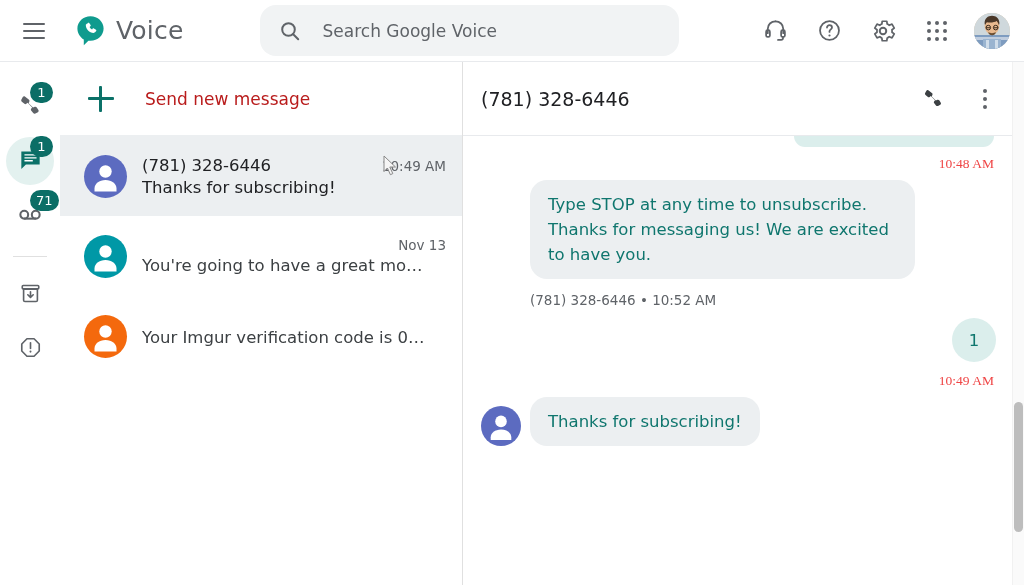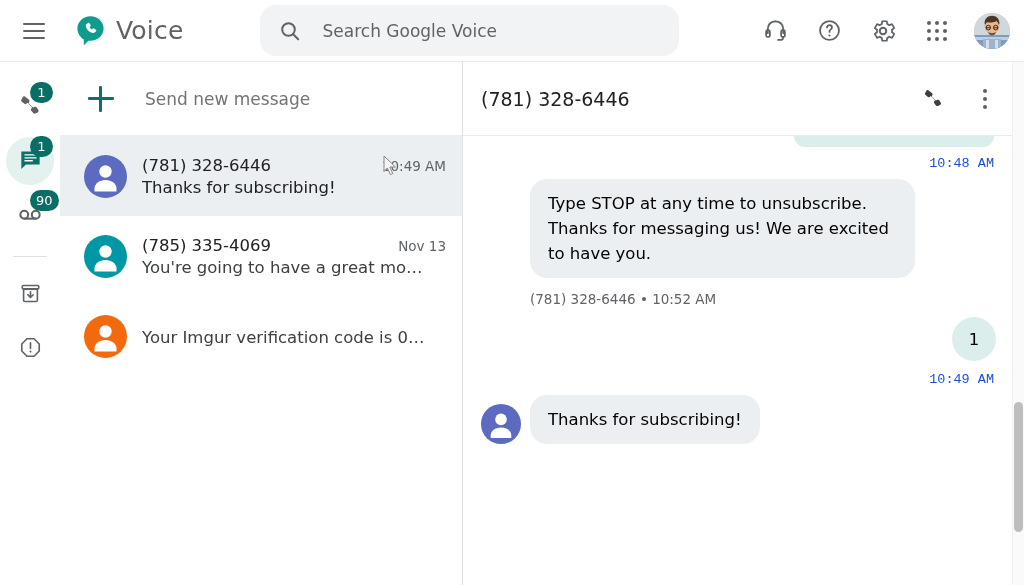--- a/index.html
+++ b/index.html
@@ -99,21 +99,21 @@
     display: flex; align-items: center;
     padding-left: 28px; cursor: pointer;
     border-bottom: 1px solid #eceff1;
   }
   .compose-plus { width: 26px; height: 26px; position: relative; flex: 0 0 auto; }
   .compose-plus::before, .compose-plus::after {
     content: ""; position: absolute; background: #0b7168; border-radius: 1px;
   }
   .compose-plus::before { left: 0; top: 11px; width: 26px; height: 3px; }
   .compose-plus::after { top: 0; left: 11px; width: 3px; height: 26px; }
-  .compose-label { margin-left: 31px; font-size: 17px; color: #737373; font-family: "DejaVu Sans", sans-serif; }
+  .compose-label { margin-left: 31px; font-size: 17px; color: #b91c1c; font-family: "DejaVu Sans", sans-serif; }
 
   .conv-list { flex: 1; overflow: hidden; }
   .conv {
     height: 80px; display: flex; align-items: center;
     padding: 0 16px 0 24px; cursor: pointer; position: relative;
   }
   .conv.selected { background: #eceff1; }
   .conv-avatar {
     width: 43px; height: 43px; border-radius: 50%;
     flex: 0 0 auto; position: relative; overflow: hidden;
@@ -157,33 +157,33 @@
   .msg-row { display: flex; align-items: flex-end; margin-bottom: 2px; }
   .msg-row.out { justify-content: flex-end; }
   .msg-avatar {
     width: 40px; height: 40px; border-radius: 50%;
     flex: 0 0 auto; margin-right: 9px; overflow: hidden; position: relative;
   }
   .msg-avatar.spacer { background: transparent; }
   .bubble {
     background: #eceff1; border-radius: 17px;
     padding: 12px 18px; font-size: 16.5px; line-height: 25px;
-    color: #000000; max-width: 385px;
+    color: #0f766e; max-width: 385px;
     font-family: "DejaVu Sans", sans-serif;
     white-space: pre-line;
   }
   .bubble.out {
     background: #dbeeec; border-radius: 50%;
     min-width: 44px; min-height: 44px;
     display: flex; align-items: center; justify-content: center;
     padding: 0 16px; text-align: center;
   }
   .ts-right {
-    text-align: right; font-size: 13.5px; color: #1d4ed8;
-    padding: 9px 2px 8px 0; font-family: Liberation Mono, monospace;
+    text-align: right; font-size: 13.5px; color: #ef4444;
+    padding: 9px 2px 8px 0; font-family: Liberation Serif, serif;
   }
   .meta-left {
     font-size: 13.5px; color: #5f6368;
     padding: 11px 0 10px 49px; font-family: "DejaVu Sans", sans-serif;
   }
   .cut-bubble {
     height: 11px; width: 200px; margin-left: auto; margin-right: 2px;
     background: #dbeeec; border-radius: 0 0 17px 17px;
   }
 
@@ -319,21 +319,21 @@
       </div>
 
       <div class="rail-item">
         <span>
           <svg width="26" height="26" viewBox="0 0 24 24">
             <circle cx="6.7" cy="13.6" r="3.6" fill="none" stroke="#5f6368" stroke-width="1.9"></circle>
             <circle cx="17.3" cy="13.6" r="3.6" fill="none" stroke="#5f6368" stroke-width="1.9"></circle>
             <line x1="6.7" y1="17.2" x2="17.3" y2="17.2" stroke="#5f6368" stroke-width="1.9"></line>
           </svg>
         </span>
-        <span class="rail-badge">90</span>
+        <span class="rail-badge">71</span>
       </div>
 
       <div class="rail-sep"></div>
 
       <div class="rail-item">
         <span>
           <svg width="23" height="23" viewBox="0 0 24 24">
             <rect x="3.4" y="3.6" width="17.2" height="3.6" rx="1" fill="none" stroke="#5f6368" stroke-width="1.7"></rect>
             <path d="M4.8 7.6h14.4v11.4c0 .8-.6 1.4-1.4 1.4H6.2c-.8 0-1.4-.6-1.4-1.4V7.6z" fill="none" stroke="#5f6368" stroke-width="1.7"></path>
             <path d="M12 10.3v5.6M9.2 13.3l2.8 2.8 2.8-2.8" fill="none" stroke="#5f6368" stroke-width="1.7" stroke-linecap="round" stroke-linejoin="round"></path>
@@ -380,21 +380,20 @@
 
         <div class="conv">
           <div class="conv-avatar" style="background:#0098a6">
             <svg width="43" height="43" viewBox="0 0 43 43">
               <circle cx="21.5" cy="16.5" r="6.2" fill="#ffffff"></circle>
               <path d="M21.5 25c-6.4 0-11 3.9-11 8.5v3h22v-3c0-4.6-4.6-8.5-11-8.5z" fill="#ffffff"></path>
             </svg>
           </div>
           <div class="conv-text">
             <div class="conv-line1">
-              <span class="conv-name">(785) 335-4069</span>
               <span class="conv-time">Nov 13</span>
             </div>
             <div class="conv-snippet">You're going to have a great morni…</div>
           </div>
         </div>
 
         <div class="conv">
           <div class="conv-avatar" style="background:#f4690d">
             <svg width="43" height="43" viewBox="0 0 43 43">
               <circle cx="21.5" cy="16.5" r="6.2" fill="#ffffff"></circle>

